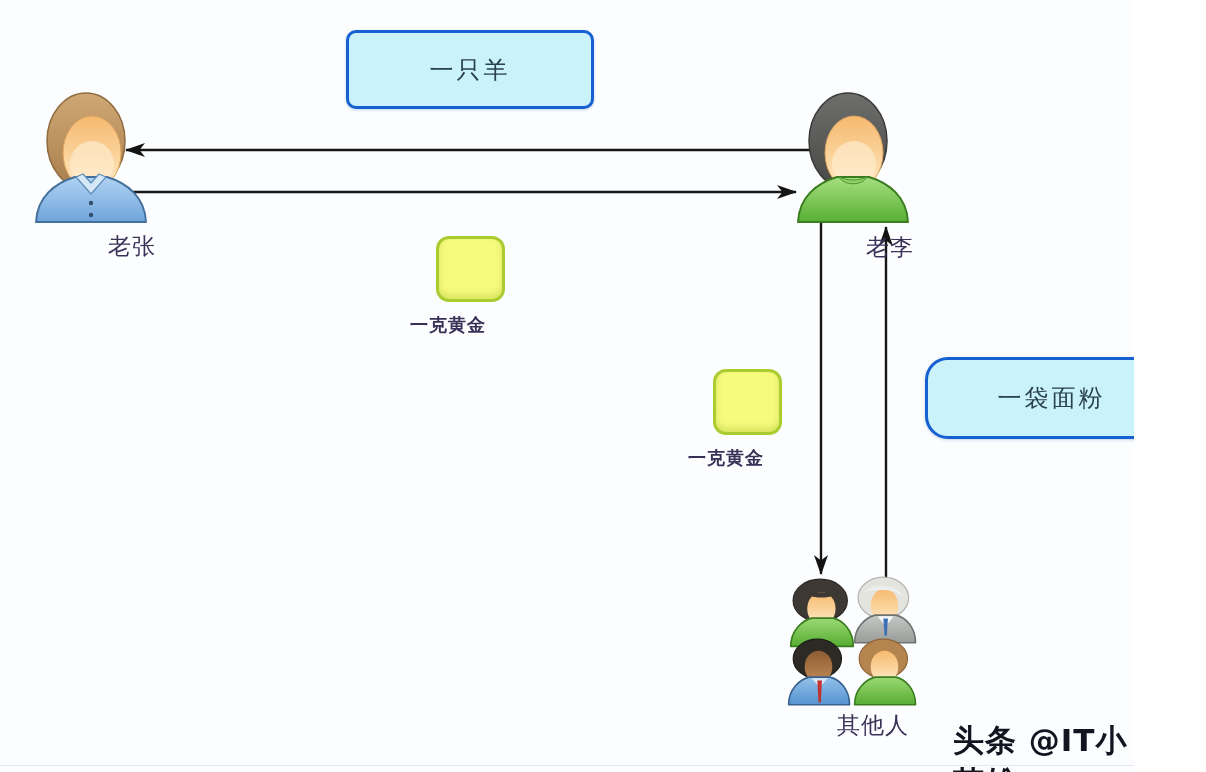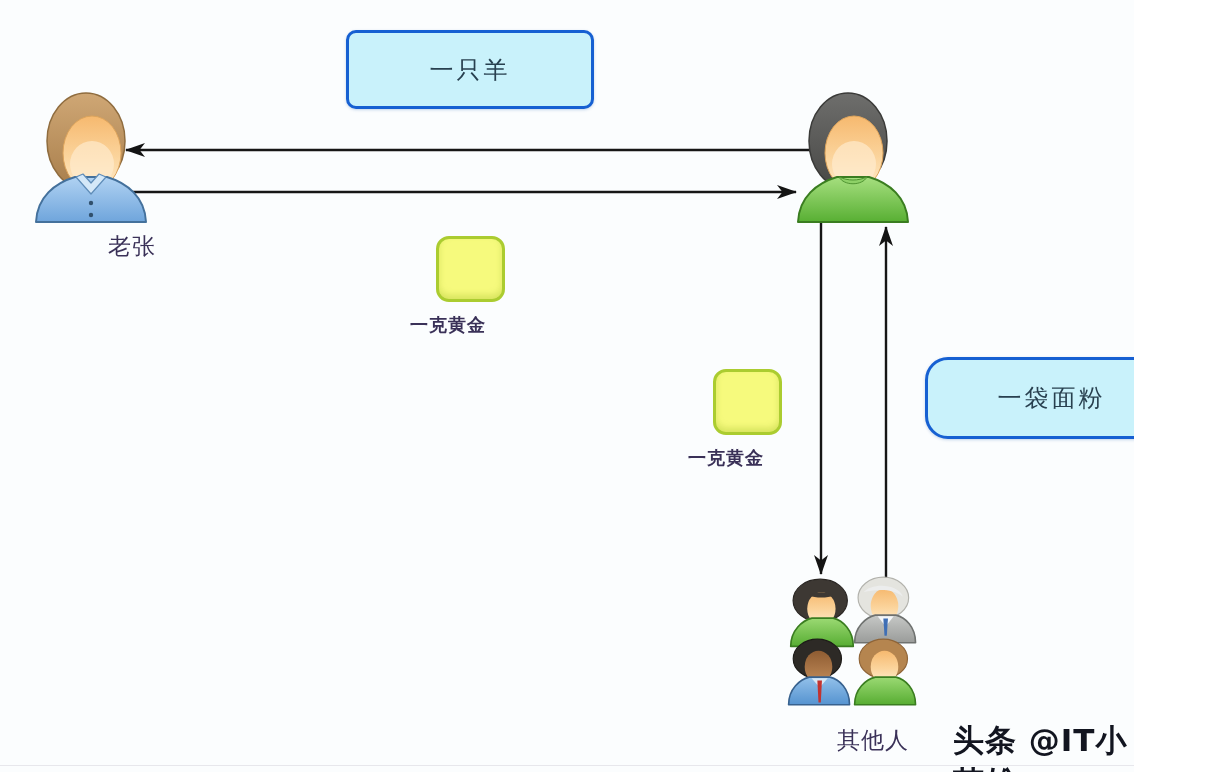--- a/index.html
+++ b/index.html
@@ -42,21 +42,21 @@
   #person-zhang { left:28px;  top:84px; }
   #person-li    { left:790px; top:84px; }
   #group-others { left:778px; top:574px; }
 
   .node-label {
     position:absolute; width:124px; text-align:right;
     font-size:23px; letter-spacing:1px; color:#3a3158;
   }
   #label-zhang  { left:32px;  top:231px; }
   #label-li     { left:790px; top:232px; }
-  #label-others { left:785px; top:710px;margin-top:15px; }
+  #label-others { left:785px; top:710px; }
 
   .watermark {
     position:absolute; left:953px; top:720px;
     font-size:31px; font-weight:bold; letter-spacing:1px; color:#121520;
   }
 </style>
 </head>
 <body>
 
 <div class="canvas">
@@ -123,20 +123,21 @@
         </linearGradient>
       </defs>
       <ellipse cx="58" cy="57" rx="39" ry="48" fill="url(#hairL)" stroke="#3a3a38" stroke-width="1.5"></ellipse>
       <ellipse cx="64" cy="69" rx="29" ry="37" fill="url(#skin)" stroke="#dda45c" stroke-width="1"></ellipse>
       <ellipse cx="64" cy="80" rx="22" ry="23" fill="#ffedd1" opacity="0.65"></ellipse>
       <path d="M51,98 L51,112 L77,112 L77,98 C69,105 59,105 51,98 Z" fill="#eebc7e"></path>
       <path d="M8,138 C9,113 27,99 47,93 L79,93 C99,99 117,113 118,138 Z" fill="url(#shirtL)" stroke="#3a7d20" stroke-width="2" stroke-linejoin="round"></path>
       <path d="M49,93 C54,102 72,102 77,93 C68,97 58,97 49,93 Z" fill="#8ed167" stroke="#4f9431" stroke-width="1"></path>
     </svg>
   </div>
+  <div id="label-li" class="node-label">老李</div>
 
   <div id="group-others" class="person">
     <svg width="140" height="134" viewBox="0 0 140 134">
       <defs>
         <linearGradient id="gGreen" x1="0" y1="0" x2="0" y2="1">
           <stop offset="0" stop-color="#9bd973"></stop>
             <stop offset="1" stop-color="#57ad32"></stop>
         </linearGradient>
         <linearGradient id="gGray" x1="0" y1="0" x2="0" y2="1">
           <stop offset="0" stop-color="#c6c8c6"></stop>

